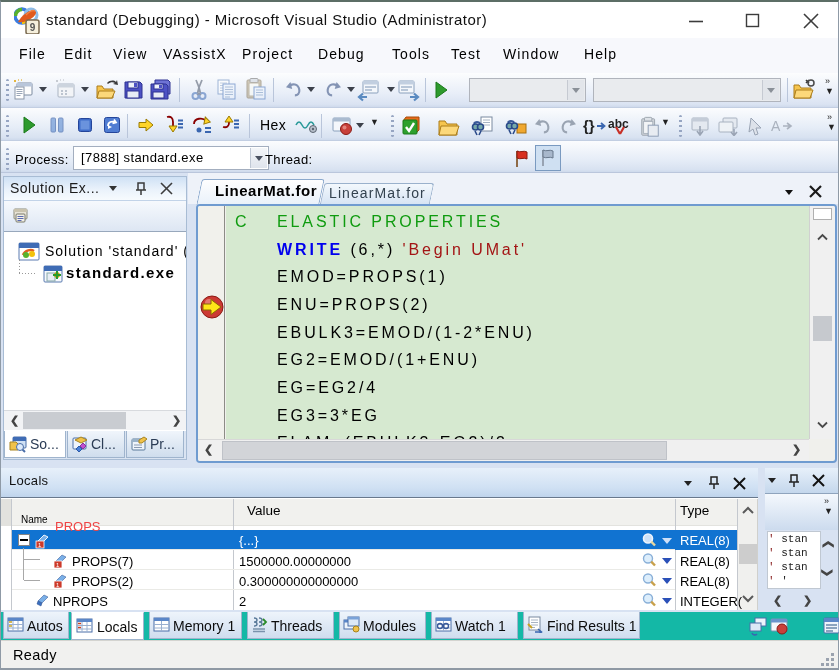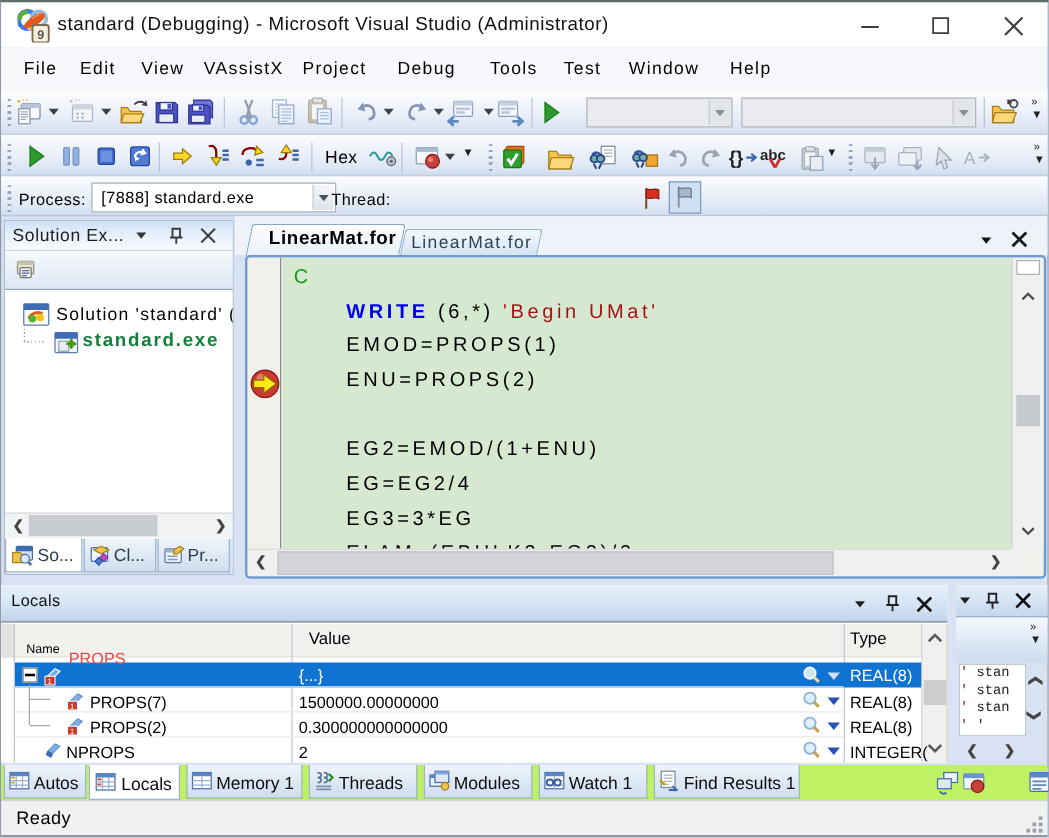--- a/index.html
+++ b/index.html
@@ -46,21 +46,21 @@
 
 #localspanel { position:absolute; left:0; top:466px; width:757px; height:142px; background:#fff; }
 #localstitle { position:absolute; left:0; top:0; width:757px; height:30px; background:linear-gradient(180deg,#e7f0fa 0%,#cfe0f3 70%,#bfd4ec 100%); border-bottom:1px solid #68788c; }
 #lgrid { position:absolute; left:0; top:31px; width:757px; height:111px; background:#fff; font-size:13px; }
 .gridline-v { position:absolute; width:1px; background:#c4c8ce; }
 #rpanel { position:absolute; left:764px; top:466px; width:73px; height:140px; }
 #rptitle { position:absolute; left:0; top:0; width:73px; height:26px; background:linear-gradient(180deg,#e7f0fa,#c4d7ec); border-bottom:1px solid #8fa4bd; }
 #rptool { position:absolute; left:0; top:26px; width:73px; height:36px; background:linear-gradient(180deg,#f4f8fd,#ccdbee); }
 #rpcontent { position:absolute; left:2px; top:63px; width:54px; height:58px; background:#fff; border:1px solid #c0c8d2; font-family:"Liberation Mono",monospace; font-size:11px; line-height:14px; color:#222; }
 
-#btabs { position:absolute; left:0; top:610px; width:837px; height:28px; background:#bef264; }
+#btabs { position:absolute; left:0; top:610px; width:837px; height:28px; background:#14b8a6; }
 .btab { position:absolute; top:0; height:27px; background:linear-gradient(180deg,#eef4fb,#cfddef); border:1px solid #9fb4cd; border-top:none; font-size:14px; color:#0c0c0c; }
 .btab.active { background:#fff; border-top:1px solid #fff; height:28px; font-weight:normal; }
 
 #statusbar { position:absolute; left:0; top:638px; width:837px; height:30px; background:#f1f1ef; border-top:1px solid #d4d4d0; border-bottom:2px solid #8f99a4; }
 #ready { position:absolute; left:12px; top:6px; font-size:14.5px; color:#000; letter-spacing:0.4px; }
 .icon { position:absolute; }
 .x-glyph line { stroke:#3c3c3c; stroke-width:1.6; }
 </style>
 </head>
 <body>
@@ -425,21 +425,21 @@
     </svg>
     <div class="abs" style="left:41px;top:10px;color:#000;letter-spacing:1px;white-space:nowrap">Solution 'standard' (</div>
 
     <svg class="icon" style="left:38px;top:31px" width="22" height="20" viewBox="0 0 22 20">
       <rect x="2" y="2" width="18" height="16" rx="1" fill="#f6f9fd" stroke="#5a7ab0"></rect>
       <rect x="2" y="2" width="18" height="5" fill="#3f6cb5"></rect>
       <rect x="5" y="9" width="8" height="8" fill="#e8edf5" stroke="#8aa"></rect>
       <path d="M13 9 l4 0 0 4 -4 0 z" fill="#f3c20a" stroke="#b8940a"></path>
       <path d="M15 7 v8 M11 11 h8" stroke="#2a9a2a" stroke-width="2"></path>
     </svg>
-    <div class="abs" style="left:62px;top:31px;font-weight:bold;color:#15803d;font-size:15px;letter-spacing:1.4px;white-space:nowrap">standard.exe</div>
+    <div class="abs" style="left:62px;top:31px;font-weight:bold;color:#000000;font-size:15px;letter-spacing:1.4px;white-space:nowrap">standard.exe</div>
     <div class="abs" style="left:15px;top:27px;width:1px;height:14px;background:repeating-linear-gradient(180deg,#999 0 1px,transparent 1px 3px)"></div>
     <div class="abs" style="left:15px;top:40px;width:16px;height:1px;background:repeating-linear-gradient(90deg,#999 0 1px,transparent 1px 3px)"></div>
   </div>
   <div id="sehscroll">
     <div class="scr-ar" style="left:6px;top:3px">❮</div>
     <div class="scr-ar" style="left:168px;top:3px">❯</div>
     <div class="abs" style="left:19px;top:1px;width:103px;height:17px;background:#c9ccd1"></div>
   </div>
   <div id="setabs">
     <div class="setab" style="left:0px;width:62px;background:#fff">
@@ -489,23 +489,25 @@
 <div id="editframe">
   <div id="gutter">
     <svg class="icon" style="left:2px;top:89px" width="24" height="24" viewBox="0 0 24 24">
       <circle cx="12" cy="12" r="11" fill="#cc3a34" stroke="#8a1a14" stroke-width="1"></circle>
       <circle cx="9" cy="8" r="4" fill="#e88a80" opacity="0.8"></circle>
       <path d="M3 9 h8 V4.5 L21 12 L11 19.5 V15 H3 z" fill="#ffe818" stroke="#8a6a00" stroke-width="1"></path>
     </svg>
   </div>
   <div id="greenarea">
     <div class="cl" style="top:7px;left:9px;color:#0f9b0f">C</div>
+    <div class="cl" style="top:7px;color:#0f9b0f">ELASTIC PROPERTIES</div>
     <div class="cl" style="top:35px"><span style="color:#0000ee;font-weight:bold">WRITE</span> (6,*) <span style="color:#a31515">'Begin UMat'</span></div>
     <div class="cl" style="top:62px">EMOD=PROPS(1)</div>
     <div class="cl" style="top:90px">ENU=PROPS(2)</div>
+    <div class="cl" style="top:118px">EBULK3=EMOD/(1-2*ENU)</div>
     <div class="cl" style="top:145px">EG2=EMOD/(1+ENU)</div>
     <div class="cl" style="top:173px">EG=EG2/4</div>
     <div class="cl" style="top:201px">EG3=3*EG</div>
     <div class="cl" style="top:228px">ELAM=(EBULK3-EG2)/3</div>
   </div>
   <div id="vscroll">
     <div class="abs" style="left:3px;top:2px;width:19px;height:12px;background:#fff;border:1px solid #b0b0b0"></div>
     <svg class="icon" style="left:6px;top:26px" width="13" height="10" viewBox="0 0 13 10">
           <path d="M2 7.5 L6.5 3 L11 7.5" stroke="#4a4a4a" stroke-width="1.8" fill="none"></path>
         </svg>

